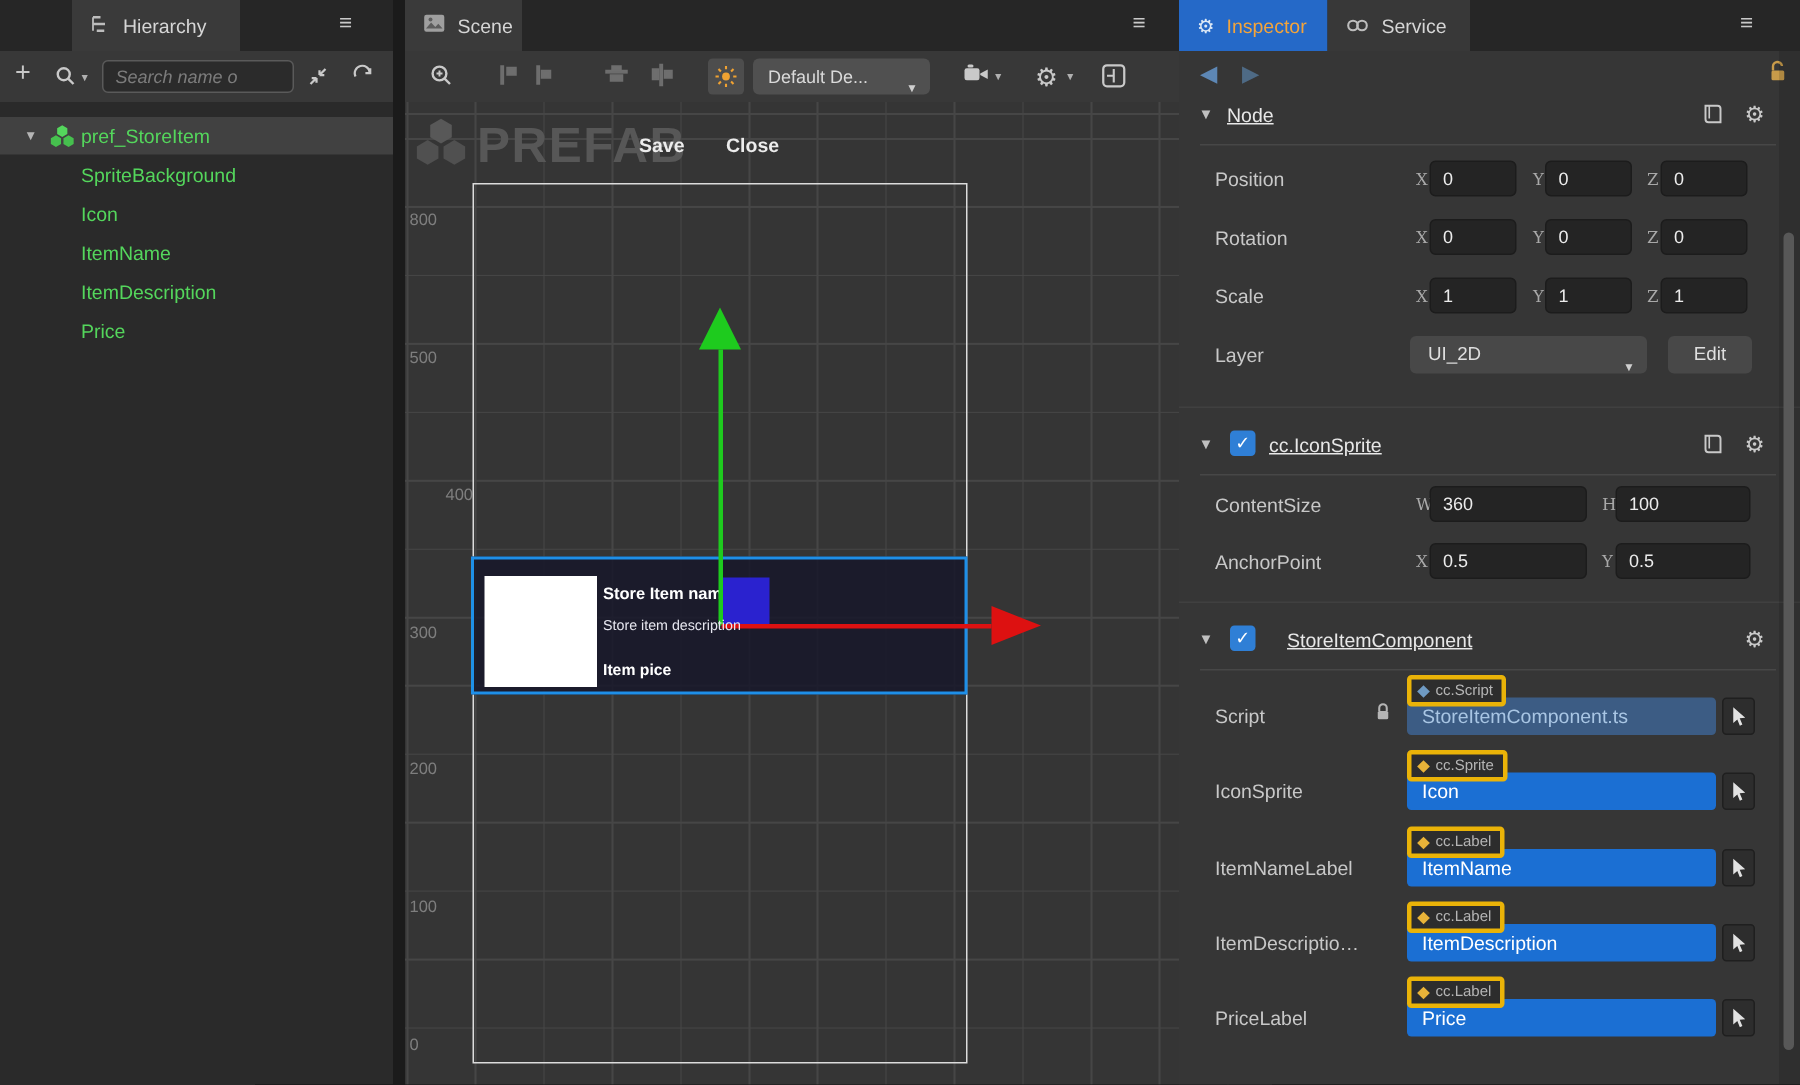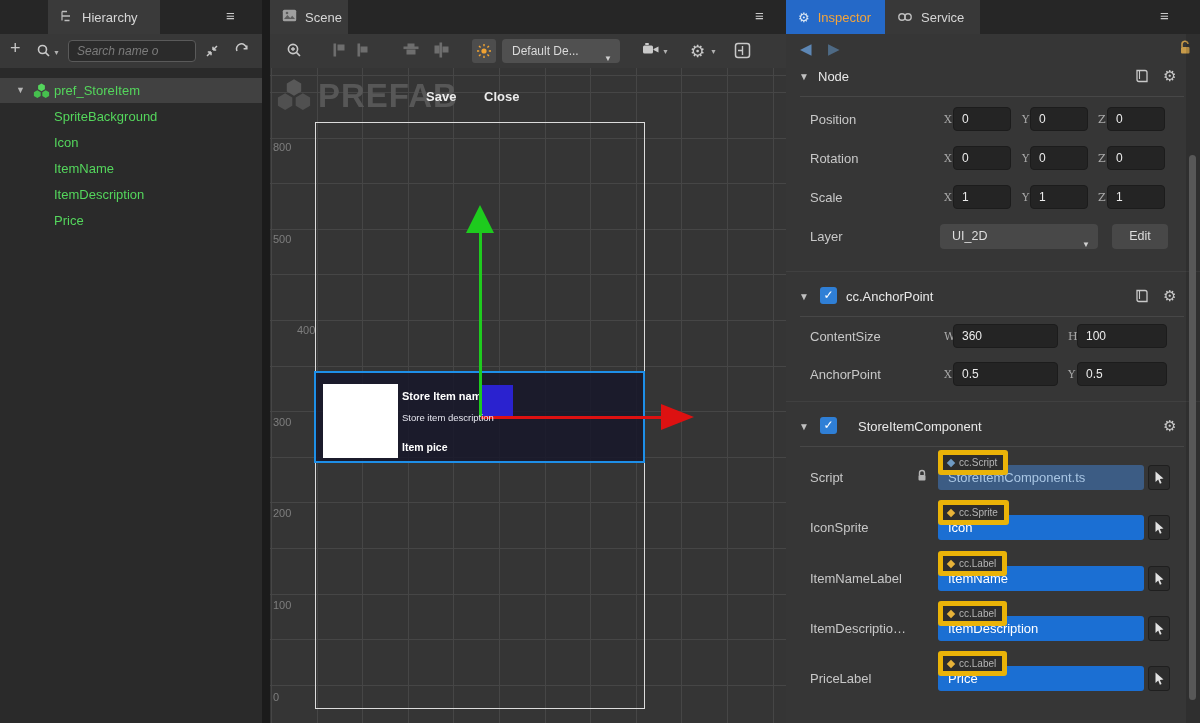--- a/index.html
+++ b/index.html
@@ -66,21 +66,21 @@
   #sun-btn { position:absolute; left:202px; top:5px; width:24px; height:24px; background:#4d4d4d;
     border-radius:3px; display:flex; align-items:center; justify-content:center; }
   #mode-select { position:absolute; left:232px; top:5px; width:118px; height:24px; background:#505050;
     border-radius:4px; font-size:12px; color:#dadada; line-height:24px; padding-left:10px; box-sizing:border-box; }
   .dd-arrow { position:absolute; right:8px; top:8px; font-size:8px; color:#cfcfcf; }
 
   
   .nav-arrow { position:absolute; top:40px; font-size:15px; }
   .sec-head { position:absolute; left:0; right:0; height:22px; }
   .sec-arrow { position:absolute; left:13px; top:5px; font-size:10px; color:#c0c0c0; }
-  .sec-title { position:absolute; font-size:13px; color:#e8e8e8; top:3px; }
+  .sec-title { position:absolute; font-size:13px; color:#e8e8e8; top:3px;text-decoration:underline; }
   .checkbox { position:absolute; left:34px; top:1px; width:17px; height:17px; background:#2f7fd6;
     border-radius:3px; color:#fff; font-size:12px; text-align:center; line-height:17px; }
   .divider { position:absolute; height:1px; background:#474747; left:14px; right:16px; }
   .divider.full { left:0; right:0; background:#404040; }
   .gear { font-size:15px; color:#c9c9c9; position:absolute; }
 
   .insp-row { position:absolute; left:0; right:0; height:26px; }
   .row-label { position:absolute; left:24px; top:5px; font-size:13px; color:#c8c8c8;
     width:120px; white-space:nowrap; overflow:hidden; }
   .axis { position:absolute; font-family:"DejaVu Serif", serif; font-size:11px; color:#a9a9a9; top:6px; }
@@ -91,21 +91,21 @@
   .ax2 { left:236px; } .in2 { left:244px; width:58px; }
   .ax3 { left:312px; } .in3 { left:321px; width:58px; }
   .axw { left:158px; } .inw { left:167px; width:105px; }
   .axh { left:282px; } .inh { left:291px; width:90px; }
 
   #layer-select { position:absolute; left:154px; top:0; width:158px; height:25px; background:#484848;
     border-radius:4px; font-size:12.5px; color:#dedede; line-height:25px; padding-left:12px; box-sizing:border-box; }
   #layer-edit { position:absolute; left:326px; top:0; width:56px; height:25px; background:#484848;
     border-radius:4px; font-size:12.5px; color:#dedede; text-align:center; line-height:25px; }
 
-  .chip { position:absolute; left:152px; height:15px; background:#2d2d2d; border:5px solid #eab308;
+  .chip { position:absolute; left:152px; height:15px; background:#2d2d2d; border:3px solid #eab308;
     border-radius:3px; font-size:10px; color:#b5b5b5; line-height:15px; padding:0 6px 0 16px; z-index:2; }
   .chip .diamond { position:absolute; left:5px; top:4.5px; width:6px; height:6px; transform:rotate(45deg); }
   .diamond.yellow { background:#e8b339; }
   .diamond.blue   { background:#6f9bc4; }
   .ref-field { position:absolute; left:152px; width:206px; height:25px; background:#1b6fd3;
     border-radius:3px; font-size:13px; color:#fff; line-height:25px; padding-left:10px;
     box-sizing:border-box; white-space:nowrap; overflow:hidden; z-index:1; }
   .ref-field.muted { background:#3c5c84; color:#a9c6e4; }
   .pick-btn { position:absolute; left:362px; width:22px; height:25px; background:#2d2d2d;
     border:1px solid #1f1f1f; border-radius:3px; box-sizing:border-box;
@@ -378,21 +378,21 @@
       <span class="dd-arrow" style="top:8px;">▼</span>
     </div>
     <div id="layer-edit">Edit</div>
   </div>
 
   <div class="divider full" style="top:271px;"></div>
 
   <div class="sec-head" style="top:286px;">
     <span class="sec-arrow">▼</span>
     <span class="checkbox">✓</span>
-    <span class="sec-title" style="left:60px;">cc.AnchorPoint</span>
+    <span class="sec-title" style="left:60px;">cc.IconSprite</span>
     <span style="position:absolute;left:348px;top:2px;">
       <svg width="16" height="16" viewBox="0 0 16 16">
           <path d="M3 2.5h8a2 2 0 012 2v9H5a2 2 0 01-2-2z" stroke="#c9c9c9" stroke-width="1.3" fill="none"></path>
           <path d="M5.5 2.5v8.5" stroke="#c9c9c9" stroke-width="1.1"></path>
         </svg>
     </span>
     <span class="gear" style="left:377px;top:1px;">⚙</span>
   </div>
   <div class="divider" style="top:316px;"></div>
 

